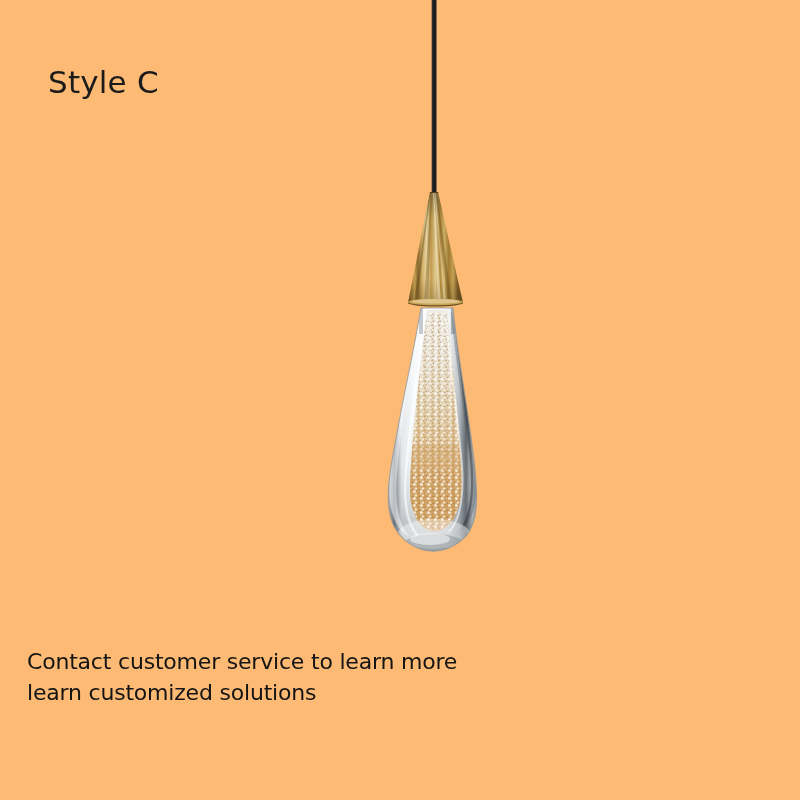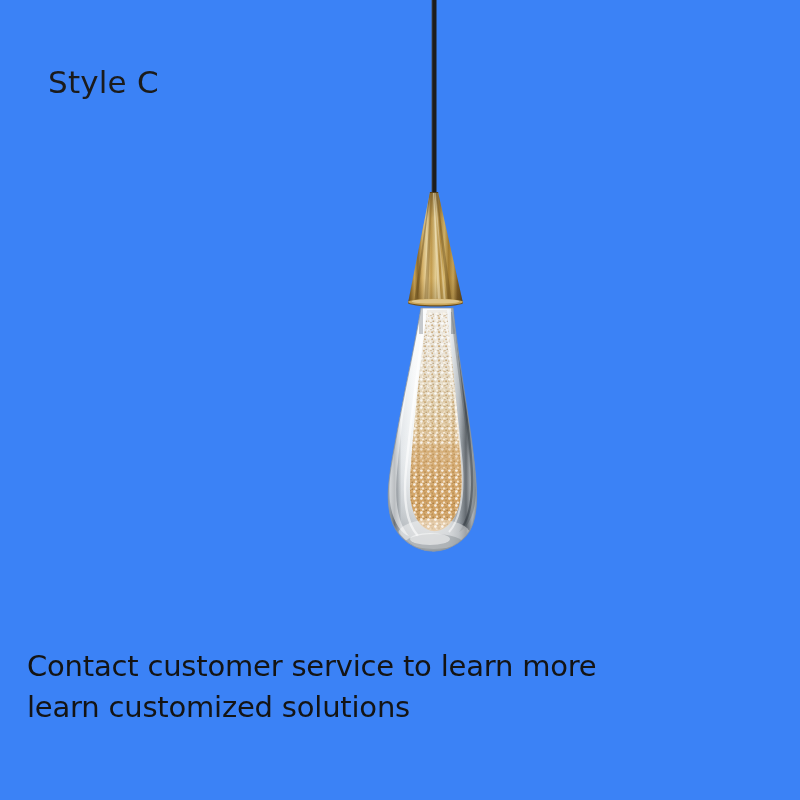--- a/index.html
+++ b/index.html
@@ -11,21 +11,21 @@
     height: 800px;
     background: #ffffff;
     font-family: "DejaVu Sans", sans-serif;
     overflow: hidden;
     position: relative;
   }
 
   #product-scene {
     position: absolute;
     inset: 0;
-    background: #3b82f6;
+    background: #fdba74;
   }
 
   
   #style-label {
     position: absolute;
     left: 48px;
     top: 64px;
     font-size: 31px;
     line-height: 1.18;
     color: #1b1b1b;
@@ -33,21 +33,21 @@
     white-space: nowrap;
     font-family: "DejaVu Sans", sans-serif;
   }
 
   
   #caption {
     position: absolute;
     left: 27px;
     top: 646px;
     width: 700px;
-    font-size: 29px;
+    font-size: 22px;
     line-height: 1.42;
     color: #141414;
     font-family: "DejaVu Sans", sans-serif;
     letter-spacing: -0.2px;
   }
   #caption .cap-line { display: block; white-space: nowrap; }
 
   
   #pendant-lamp {
     position: absolute;

